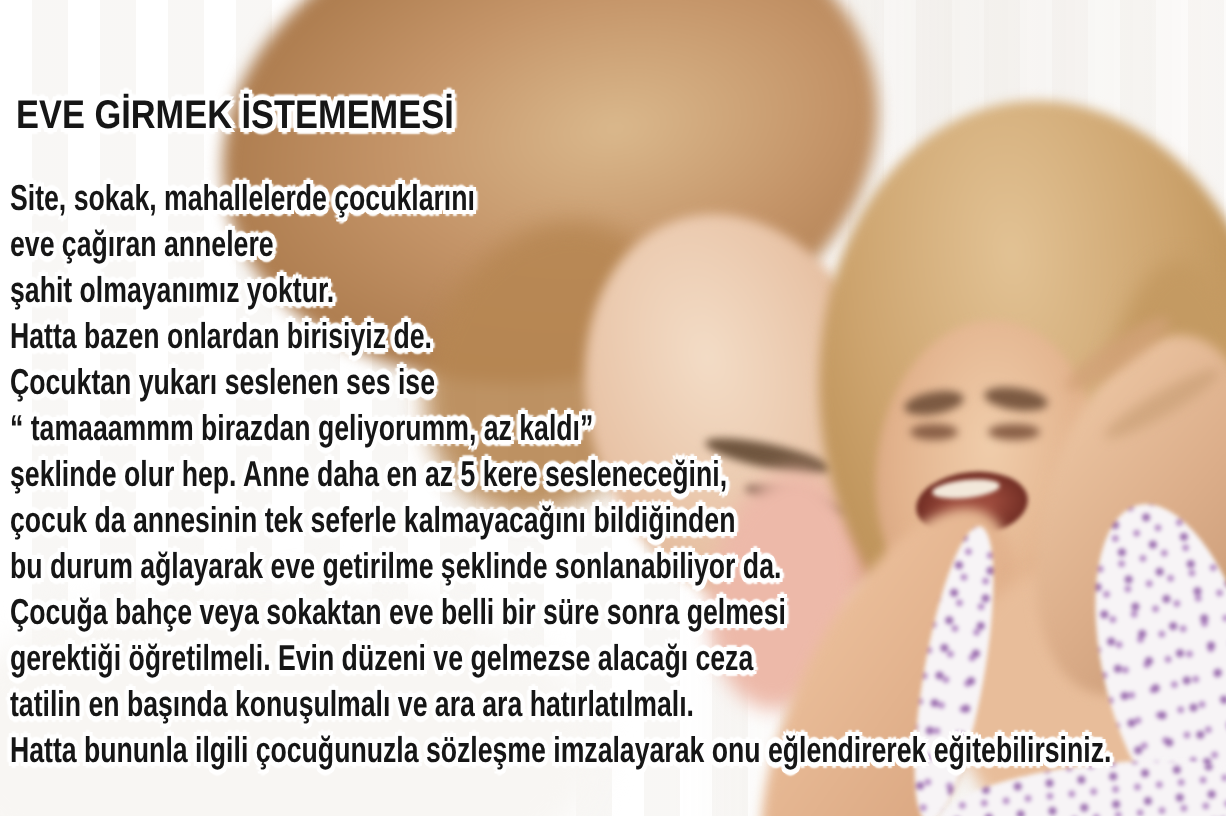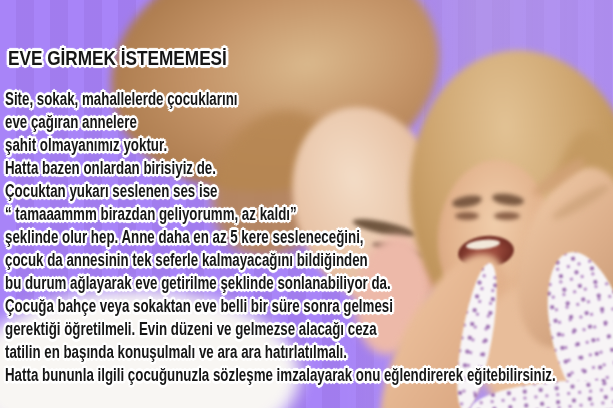--- a/index.html
+++ b/index.html
@@ -1,18 +1,18 @@
 <!DOCTYPE html>
 <html><head>
 <meta charset="utf-8">
 <style>
   html,body{margin:0;padding:0;background:#d8d8d8;}
   .stage{
     position:relative;width:613px;height:408px;overflow:hidden;
-    background:#8b5cf6;font-family:"Liberation Sans",sans-serif;
+    background:#ffffff;font-family:"Liberation Sans",sans-serif;
   }
   
   .photo{position:absolute;inset:0;overflow:hidden;}
   .photo div{position:absolute;border-radius:50%;}
   .bg-grad{
     inset:0;border-radius:0 !important;
     background:
       linear-gradient(90deg, rgba(255,255,255,0) 0 55%, rgba(223,216,207,.55) 78%, rgba(238,233,227,.35) 100%),
       repeating-linear-gradient(90deg, rgba(255,255,255,.45) 0 16px, rgba(229,223,215,.45) 16px 34px);
     opacity:.55;

